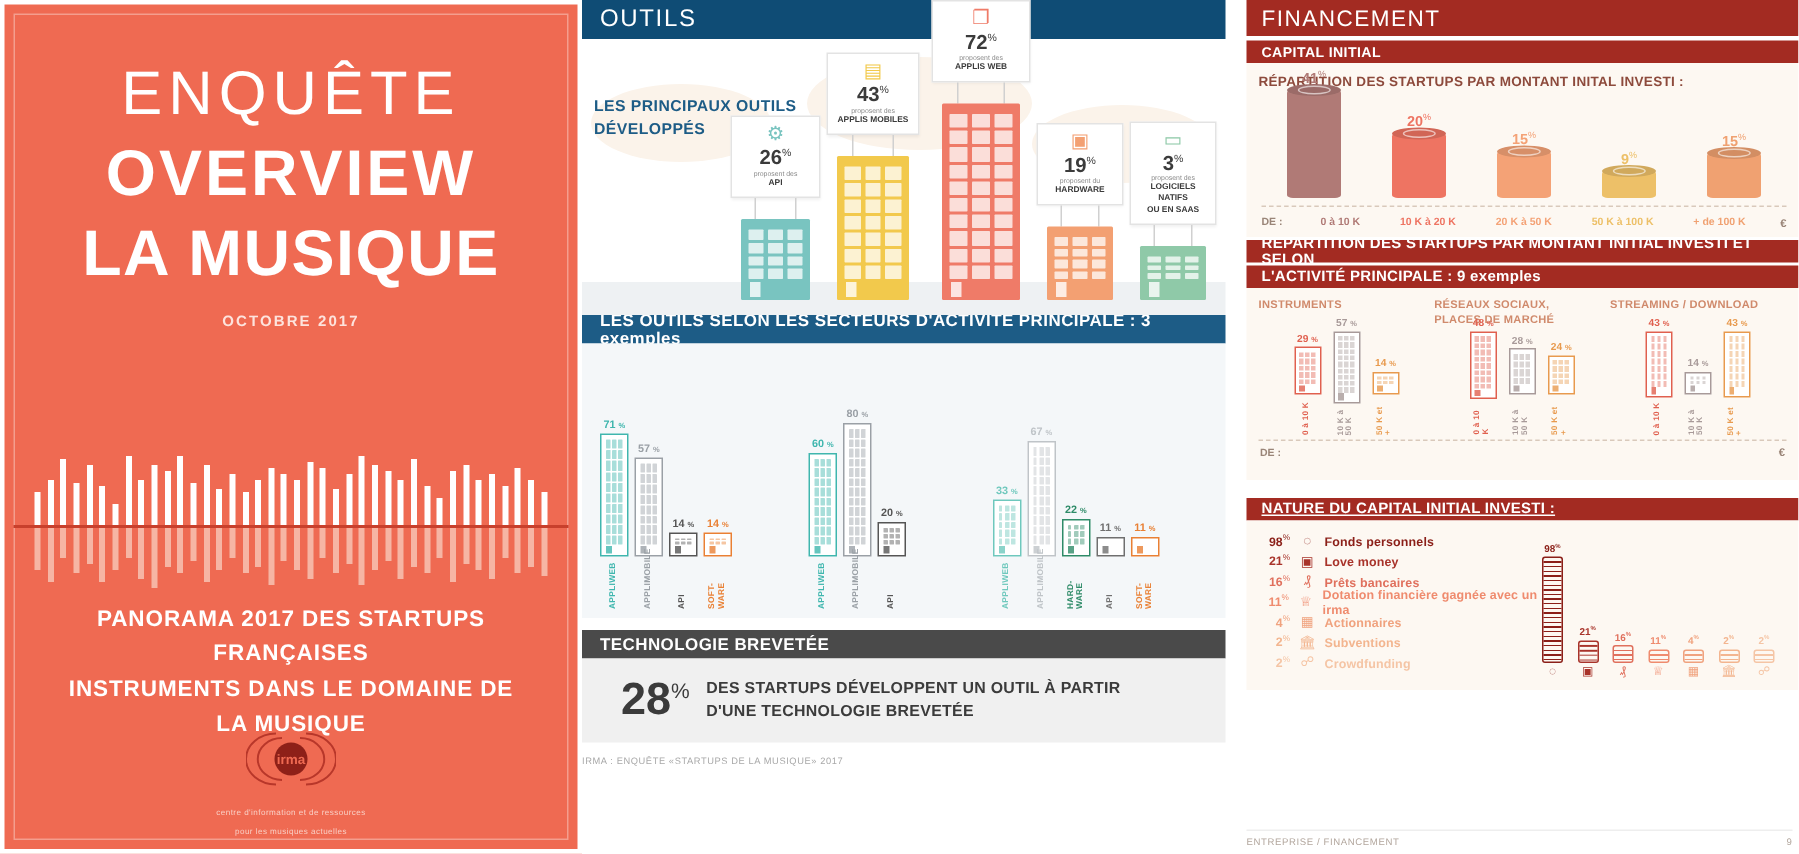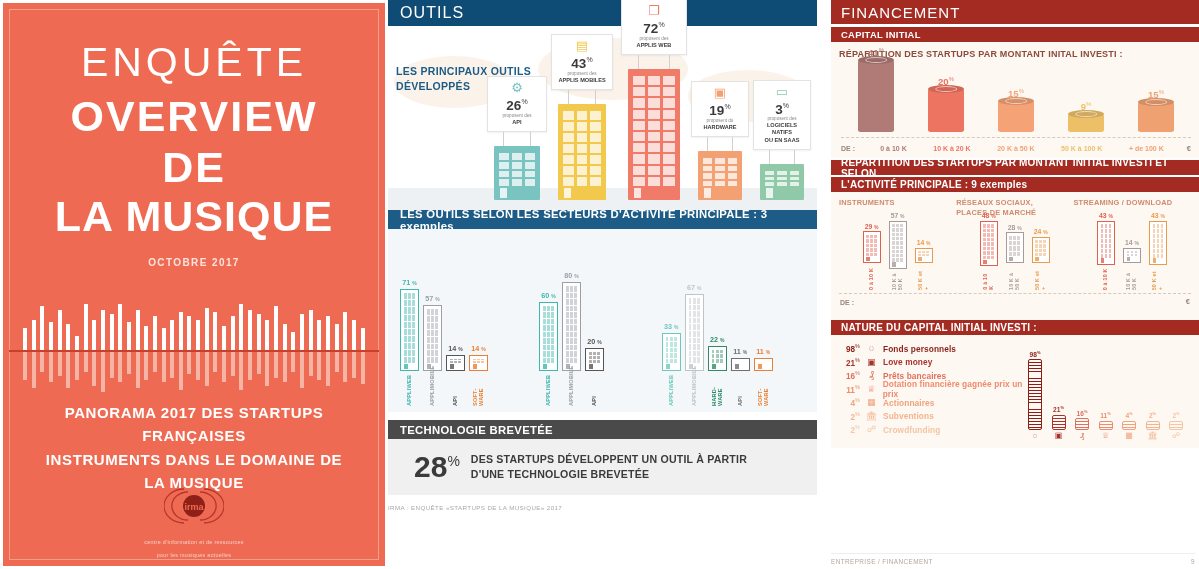--- a/index.html
+++ b/index.html
@@ -163,21 +163,20 @@
 <body>
 
 <div class="page">
 
   <section class="cover">
     <div class="cover-inner"></div>
 
     <div class="cover-title-wrap">
       <div class="t-enquete">ENQUÊTE</div>
       <div class="t-startups">OVERVIEW</div>
-      <div class="t-de">DE</div>
       <div class="t-lamusique">LA MUSIQUE</div>
       <div class="t-date">OCTOBRE 2017</div>
     </div>
 
     <div class="wave">
       <div class="wave-line"></div>
       <div class="wave-top" id="wave-top">
           <i style="height: 22px;"></i>
           <i style="height: 30px;"></i>
           <i style="height: 44px;"></i>
@@ -1094,42 +1093,42 @@
               </div>
               <div class="lb" style="color:#e89a4e">50 K et +</div>
             </div>
           </div>
         </div>
       <div class="act-axis"></div>
       <div class="act-de">DE :</div>
       <div class="act-eu">€</div>
     </div>
 
-    <div class="rh sub2" style="margin-top:0;">NATURE DU CAPITAL INITIAL INVESTI :</div>
+    <div class="rh sub2" style="margin-top:12px;text-decoration:underline;">NATURE DU CAPITAL INITIAL INVESTI :</div>
     <div class="nature-block">
       <div class="nat-list" id="nat-list">
           <div class="nat-row">
             <span class="p" style="color:#8b1f18">98<sup>%</sup></span>
             <span class="ic" style="color:#8b1f18">◌</span>
             <span class="tx" style="color:#8b1f18">Fonds personnels</span>
           </div>
           <div class="nat-row">
             <span class="p" style="color:#a8332a">21<sup>%</sup></span>
             <span class="ic" style="color:#a8332a">▣</span>
             <span class="tx" style="color:#a8332a">Love money</span>
           </div>
           <div class="nat-row">
             <span class="p" style="color:#e0705d">16<sup>%</sup></span>
             <span class="ic" style="color:#e0705d">₰</span>
             <span class="tx" style="color:#e0705d">Prêts bancaires</span>
           </div>
           <div class="nat-row">
             <span class="p" style="color:#ef8b6e">11<sup>%</sup></span>
             <span class="ic" style="color:#ef8b6e">♕</span>
-            <span class="tx" style="color:#ef8b6e">Dotation financière gagnée prix un prix</span>
+            <span class="tx" style="color:#ef8b6e">Dotation financière gagnée avec un irma</span>
           </div>
           <div class="nat-row">
             <span class="p" style="color:#f0a27e">4<sup>%</sup></span>
             <span class="ic" style="color:#f0a27e">▦</span>
             <span class="tx" style="color:#f0a27e">Actionnaires</span>
           </div>
           <div class="nat-row">
             <span class="p" style="color:#f3b58f">2<sup>%</sup></span>
             <span class="ic" style="color:#f3b58f">🏛</span>
             <span class="tx" style="color:#f3b58f">Subventions</span>

